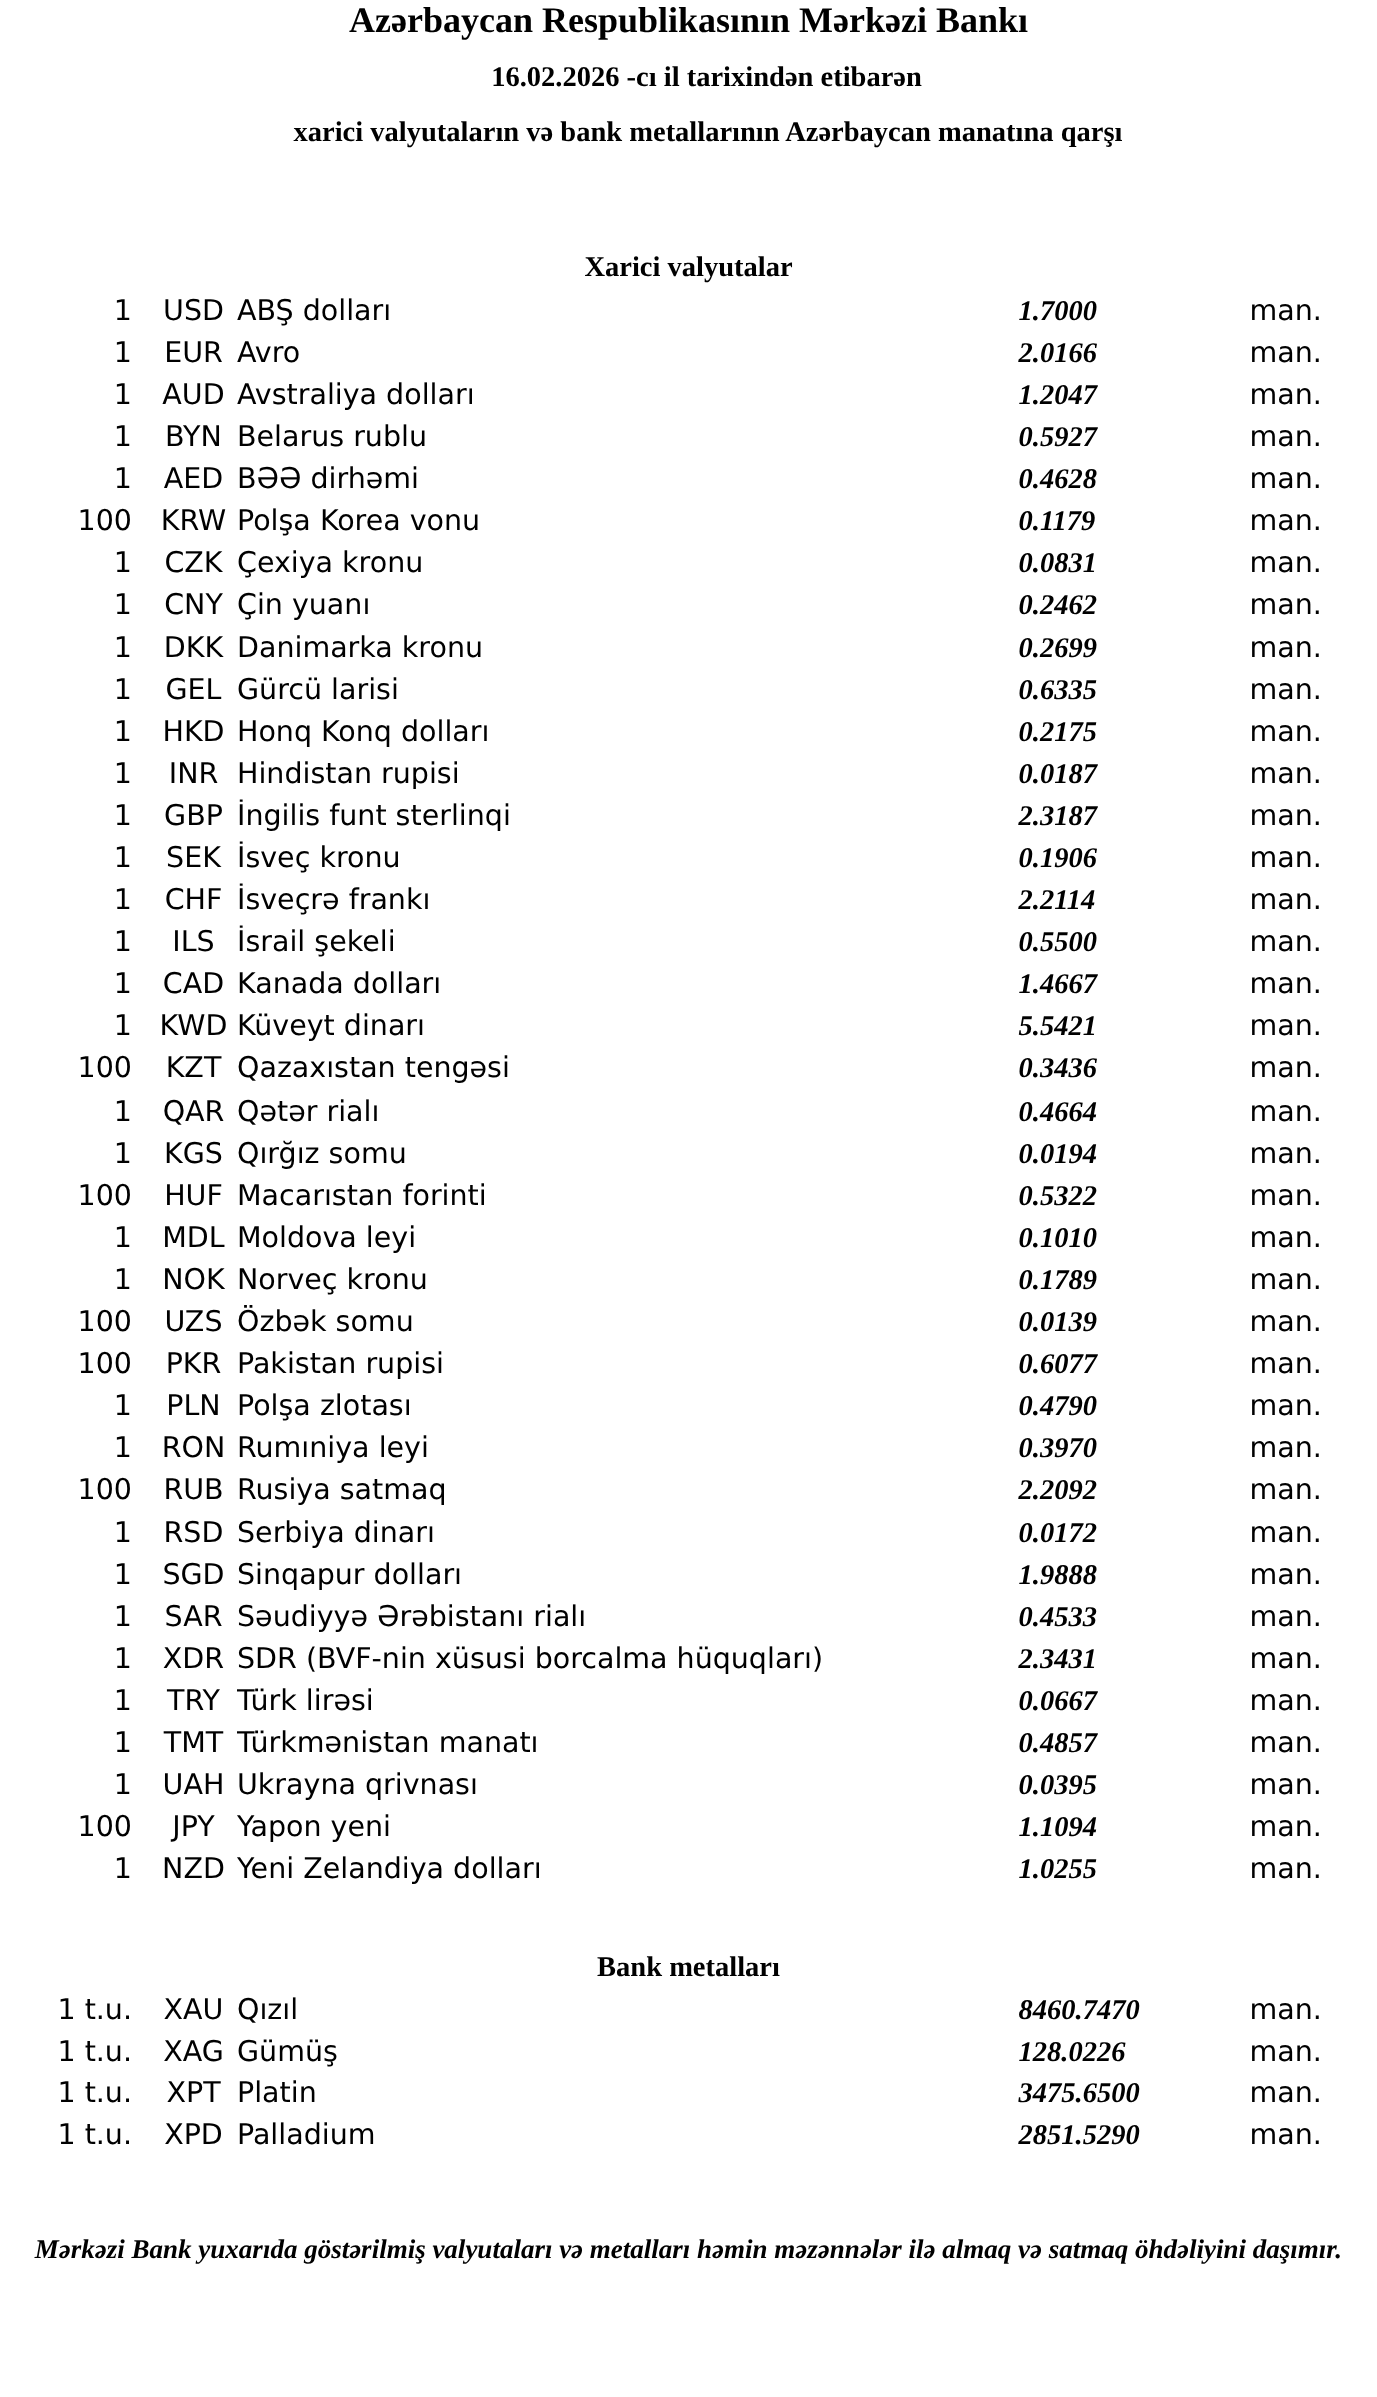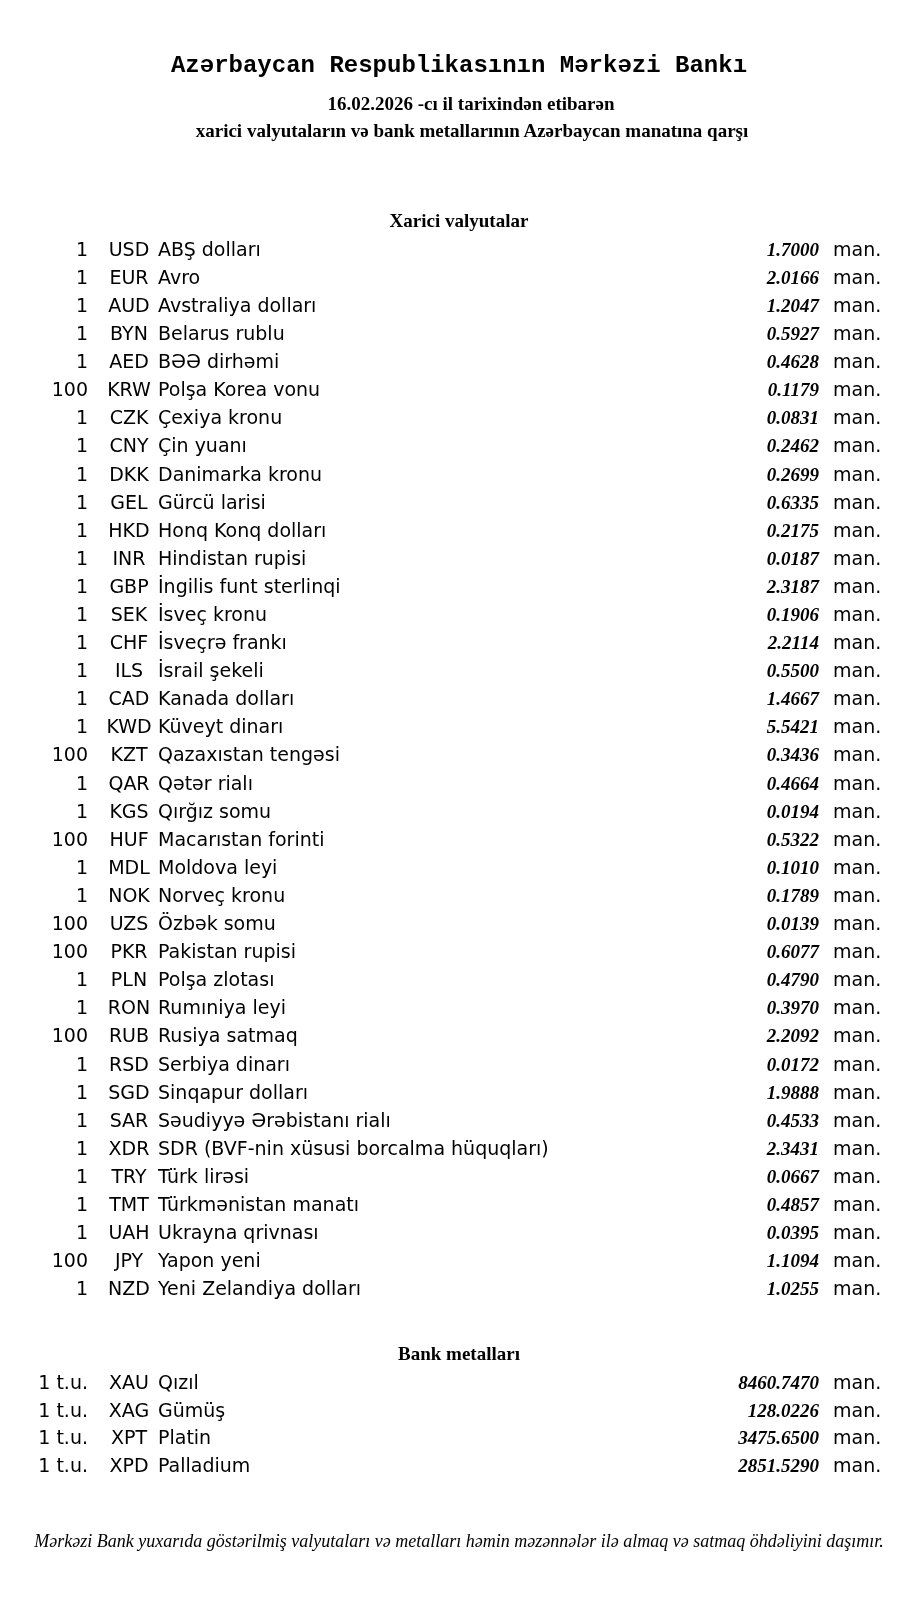--- a/index.html
+++ b/index.html
@@ -11,38 +11,37 @@
   body {
     width: 918px;
     height: 1598px;
     overflow: hidden;
     font-family: "DejaVu Sans", sans-serif;
     position: relative;
   }
   .center { text-align: center; }
 
   .doc-title {
-    font-family: Liberation Mono, monospace;
+    font-family: Liberation Serif, serif;
     font-weight: bold;
     font-size: 24px;
-    padding-top: 52px;
     line-height: 1.2;
   }
   .date-line {
     font-family: "Liberation Serif", serif;
     font-weight: bold;
     font-size: 19px;
     margin-top: 12px;
     margin-left: 24px;
   }
   .subtitle {
     font-family: "Liberation Serif", serif;
     font-weight: bold;
     font-size: 19px;
-    margin-top: 5px;
+    margin-top: 15px;
     padding-left: 26px;
   }
   .section-title {
     font-family: "Liberation Serif", serif;
     font-weight: bold;
     font-size: 19px;
   }
   .section-title.currencies { margin-top: 68px; }
   .section-title.metals { margin-top: 38px; }
 
@@ -69,41 +68,42 @@
     text-align: center;
     white-space: nowrap;
   }
   .name {
     flex: 1;
     white-space: nowrap;
     overflow: hidden;
   }
   .rate {
     width: 140px;
-    text-align: right;
+    text-align: left;
     font-family: "Liberation Serif", serif;
     font-style: italic;
     font-weight: bold;
     font-size: 19px;
     white-space: nowrap;
   }
   .unit {
     width: 55px;
     margin-left: 14px;
     white-space: nowrap;
   }
 
   .footer {
     font-family: "Liberation Serif", serif;
     font-style: italic;
     font-size: 18px;
     text-align: center;
     margin-top: 50px;
     padding: 0 6px;
     white-space: nowrap;
+    font-weight: bold;
   }
 </style>
 </head>
 <body>
 
 <div class="doc-title center">Azərbaycan Respublikasının Mərkəzi Bankı</div>
 
 <div class="date-line center">16.02.2026 -cı il tarixindən etibarən</div>
 
 <div class="subtitle center">xarici valyutaların və bank metallarının Azərbaycan manatına qarşı</div>

